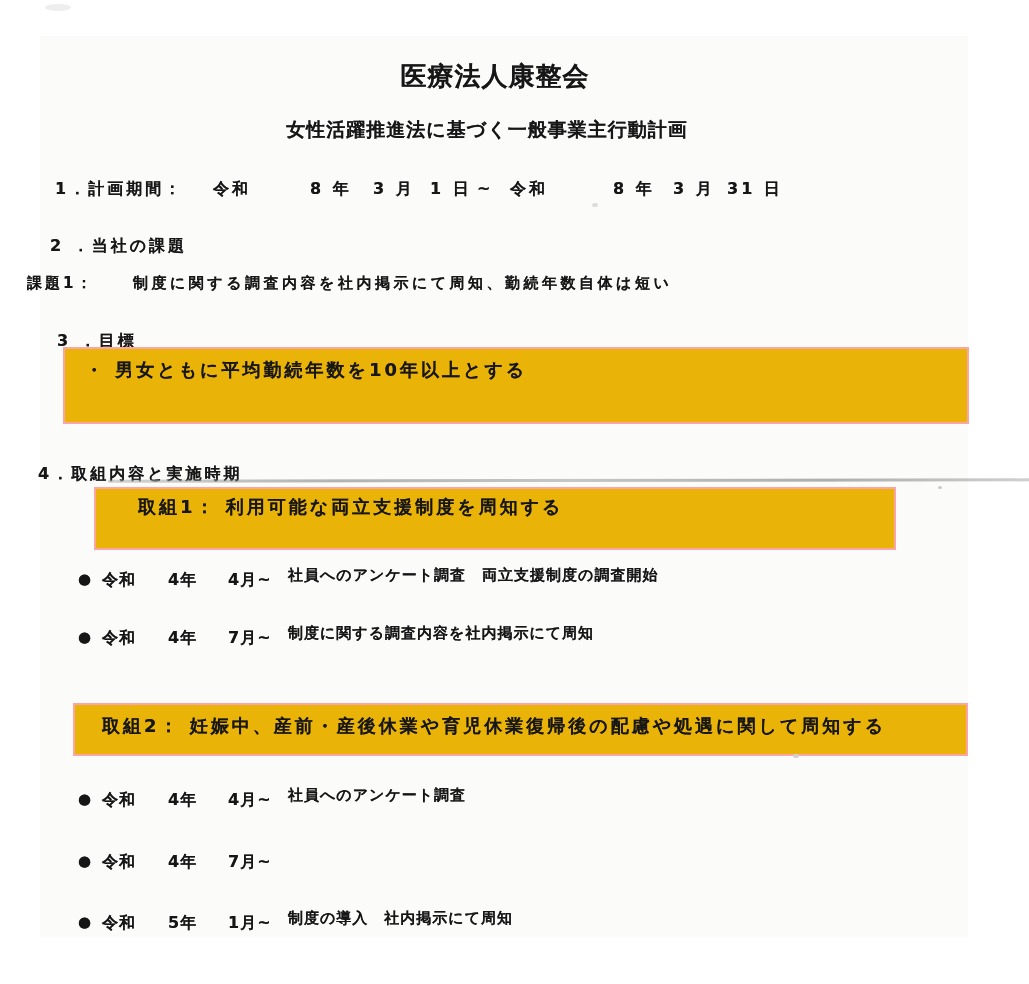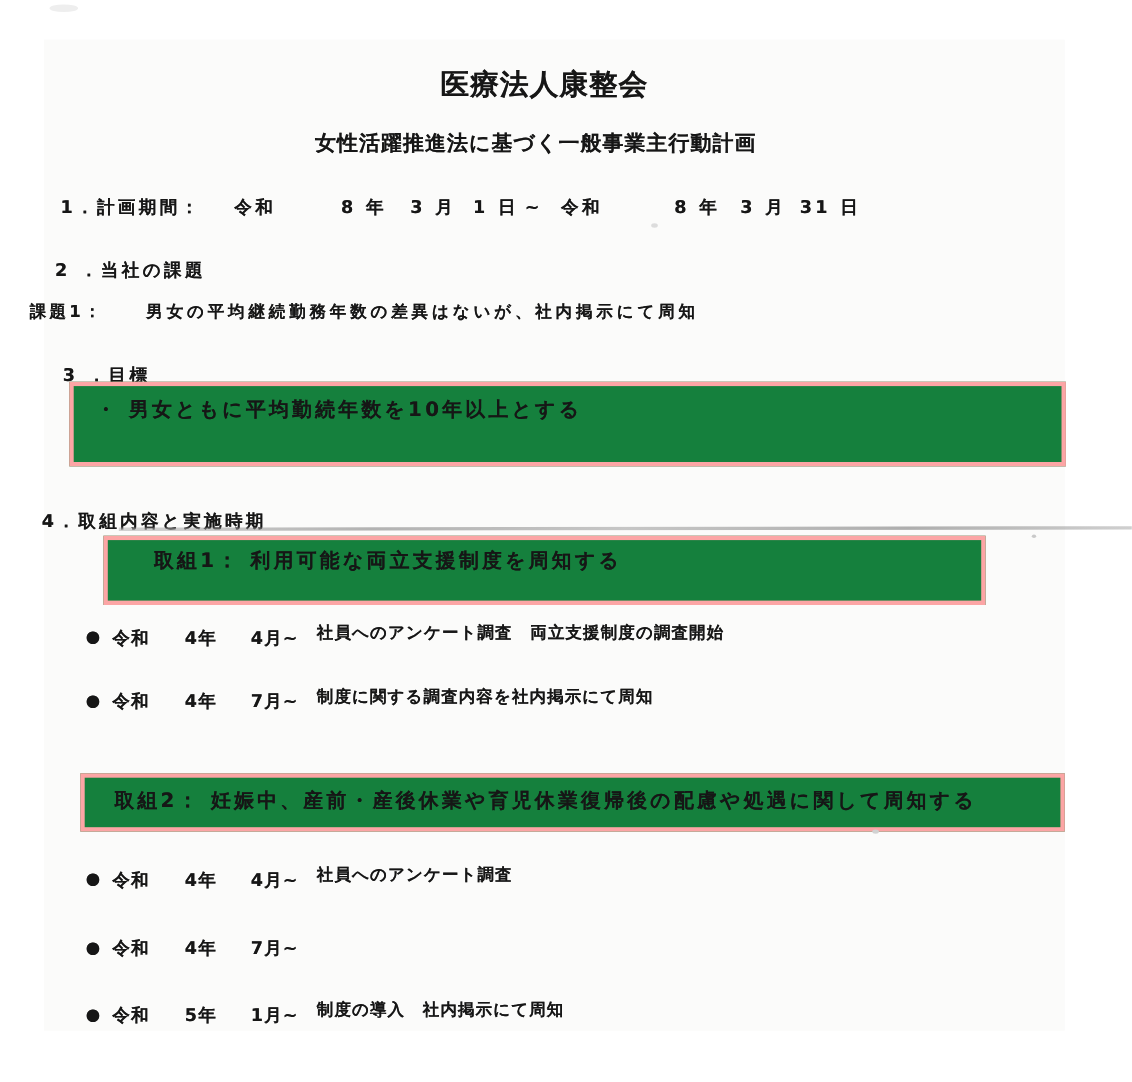--- a/index.html
+++ b/index.html
@@ -23,21 +23,21 @@
   .subtitle {
     left:32px; top:94px; width:910px; text-align:center;
     font-size:19px; letter-spacing:1px;
   }
   .bodyrow { font-size:16px; letter-spacing:3px; }
   .issue-label { font-size:15px; letter-spacing:3px; }
   .issue-text { font-size:15px; letter-spacing:3.5px; }
   .tk { position:absolute; top:0; white-space:nowrap;text-align:right; }
   .plan-row { left:0; top:156px; width:100%; height:22px; font-size:16px; letter-spacing:3px; }
   .frame {
-    position:absolute; border:4px solid #fca5a5; background:#15803d;
+    position:absolute; border:2px solid #fca5a5; background:#eab308;
   }
   .goal-box  { left:63px; top:347px; width:906px; height:77px; }
   .init-box1 { left:73px; top:487px; width:802px; height:63px;margin-left:21px; }
   .init-box2 { left:73px; top:703px; width:895px; height:53px; }
   .frame-text { position:absolute; font-size:18px; letter-spacing:3px; white-space:nowrap; }
   .goal-box .frame-text  { left:20px; top:9px; }
   .init-box1 .frame-text { left:42px; top:6px; }
   .init-box2 .frame-text { left:27px; top:9px; }
   .sched-row { position:absolute; left:0; width:100%; height:22px; font-size:16px; letter-spacing:1px; }
   .sched-row .blt  { left:78px; top:0; font-size:15px; }
@@ -79,21 +79,21 @@
     <span class="tk" style="left:510px">令和</span>
     <span class="tk" style="left:613px">8 年</span>
     <span class="tk" style="left:673px">3 月</span>
     <span class="tk" style="left:727px">31 日</span>
   </div>
 
   <div class="abs bodyrow ink" style="left:50px; top:213px">2 ．当社の課題</div>
 
   <div class="abs" style="left:0; top:251px; width:100%; height:20px">
     <span class="tk issue-label ink" style="left:27px">課題1：</span>
-    <span class="tk issue-text ink" style="left:133px">男女の平均継続勤務年数の差異はないが、社内掲示にて周知</span>
+    <span class="tk issue-text ink" style="left:133px">制度に関する調査内容を社内掲示にて周知、勤続年数自体は短い</span>
   </div>
 
   <div class="abs bodyrow ink" style="left:57px; top:308px">3 ．目標</div>
 
   <div class="frame goal-box">
     <div class="frame-text ink">・ 男女ともに平均勤続年数を10年以上とする</div>
   </div>
 
   <div class="abs bodyrow ink" style="left:38px; top:441px">4．取組内容と実施時期</div>
 

